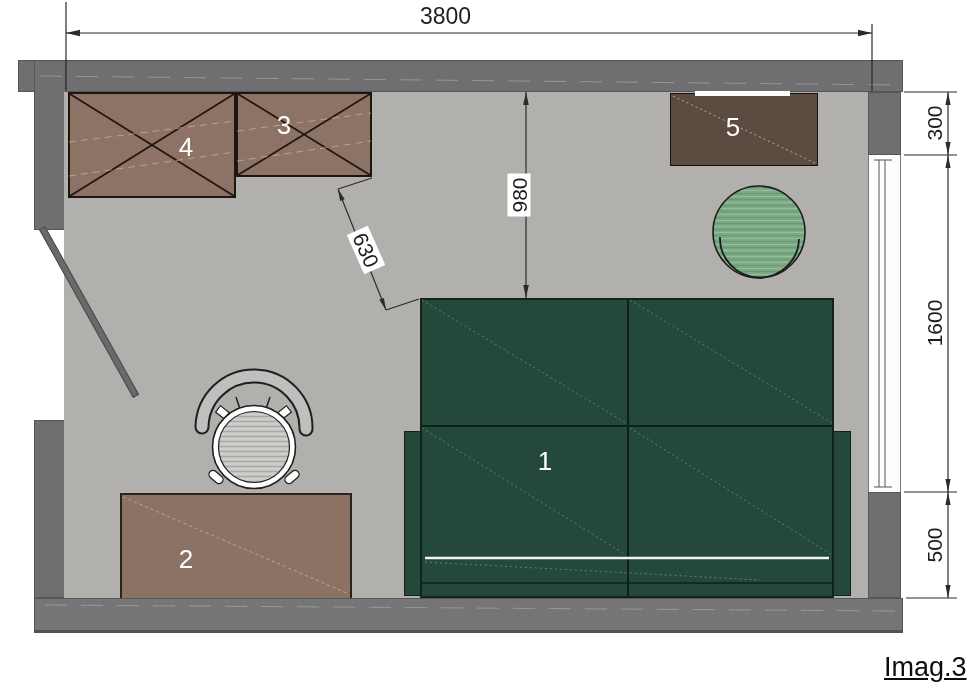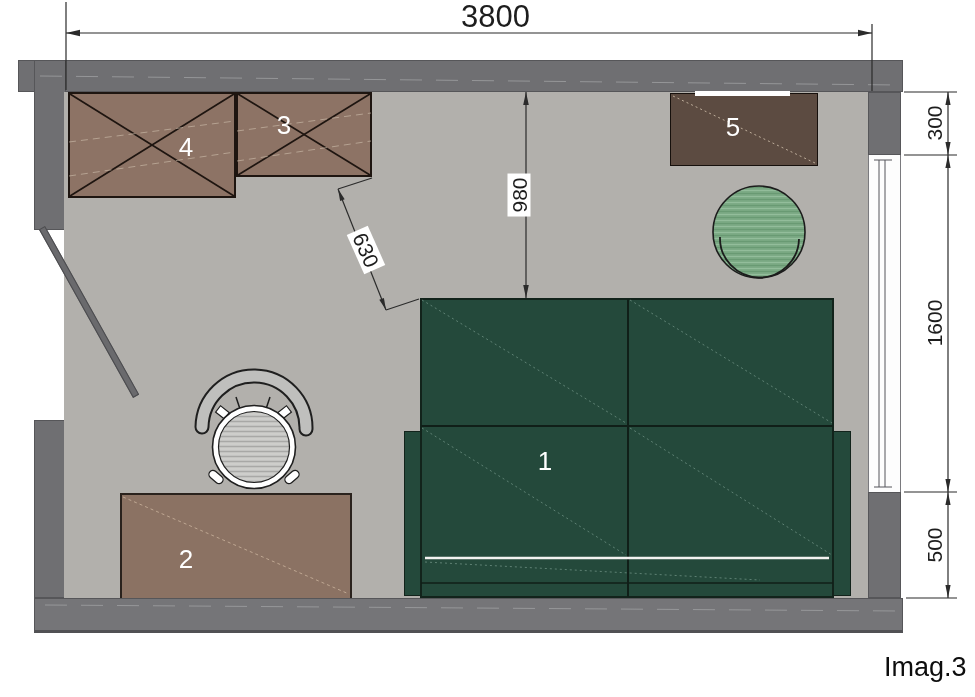--- a/index.html
+++ b/index.html
@@ -32,27 +32,27 @@
   #bed-rail-right{left:833px;top:431px;width:18px;height:165px;background:#24493b;border:1.5px solid #12231b;}
   
   #door-leaf{left:45px;top:226px;width:193px;height:7px;background:#6a6a6d;border:1px solid #4b4b4e;transform-origin:0 0;transform:rotate(60.8deg);box-sizing:border-box;}
   
   #overlay{position:absolute;left:0;top:0;width:975px;height:697px;pointer-events:none;}
   
   .item-label{position:absolute;width:28px;text-align:center;color:#ffffff;font-size:26px;line-height:26px;}
   .dim-label{position:absolute;color:#1d1d1d;font-size:21px;line-height:21px;white-space:nowrap;}
   .dim-label.rot{transform:translate(-50%,-50%) rotate(-90deg);}
   .dim-label.boxed{background:#ffffff;padding:1px 4px;}
-  #dim-3800{left:420px;top:6px;width:110px;text-align:right;font-size:31px;}
+  #dim-3800{left:420px;top:6px;width:110px;text-align:left;font-size:23px;}
   #dim-300{left:934px;top:123px;}
   #dim-1600{left:934px;top:323px;}
   #dim-500{left:934px;top:545px;}
   #dim-980{left:519px;top:195px;transform:translate(-50%,-50%) rotate(-90deg);}
   #dim-630{left:366px;top:250px;transform:translate(-50%,-50%) rotate(66deg);}
-  #caption{left:884px;top:652px;font-size:27px;color:#0d0d0d;position:absolute;}
+  #caption{left:884px;top:652px;font-size:27px;color:#0d0d0d;position:absolute;text-decoration:underline;}
 </style>
 </head>
 <body>
 
 <div id="plan">
 
   <div class="wall" id="wall-top"></div>
   <div class="wall" id="wall-left-upper"></div>
   <div class="wall" id="wall-left-lower"></div>
   <div class="wall" id="wall-right-upper"></div>

